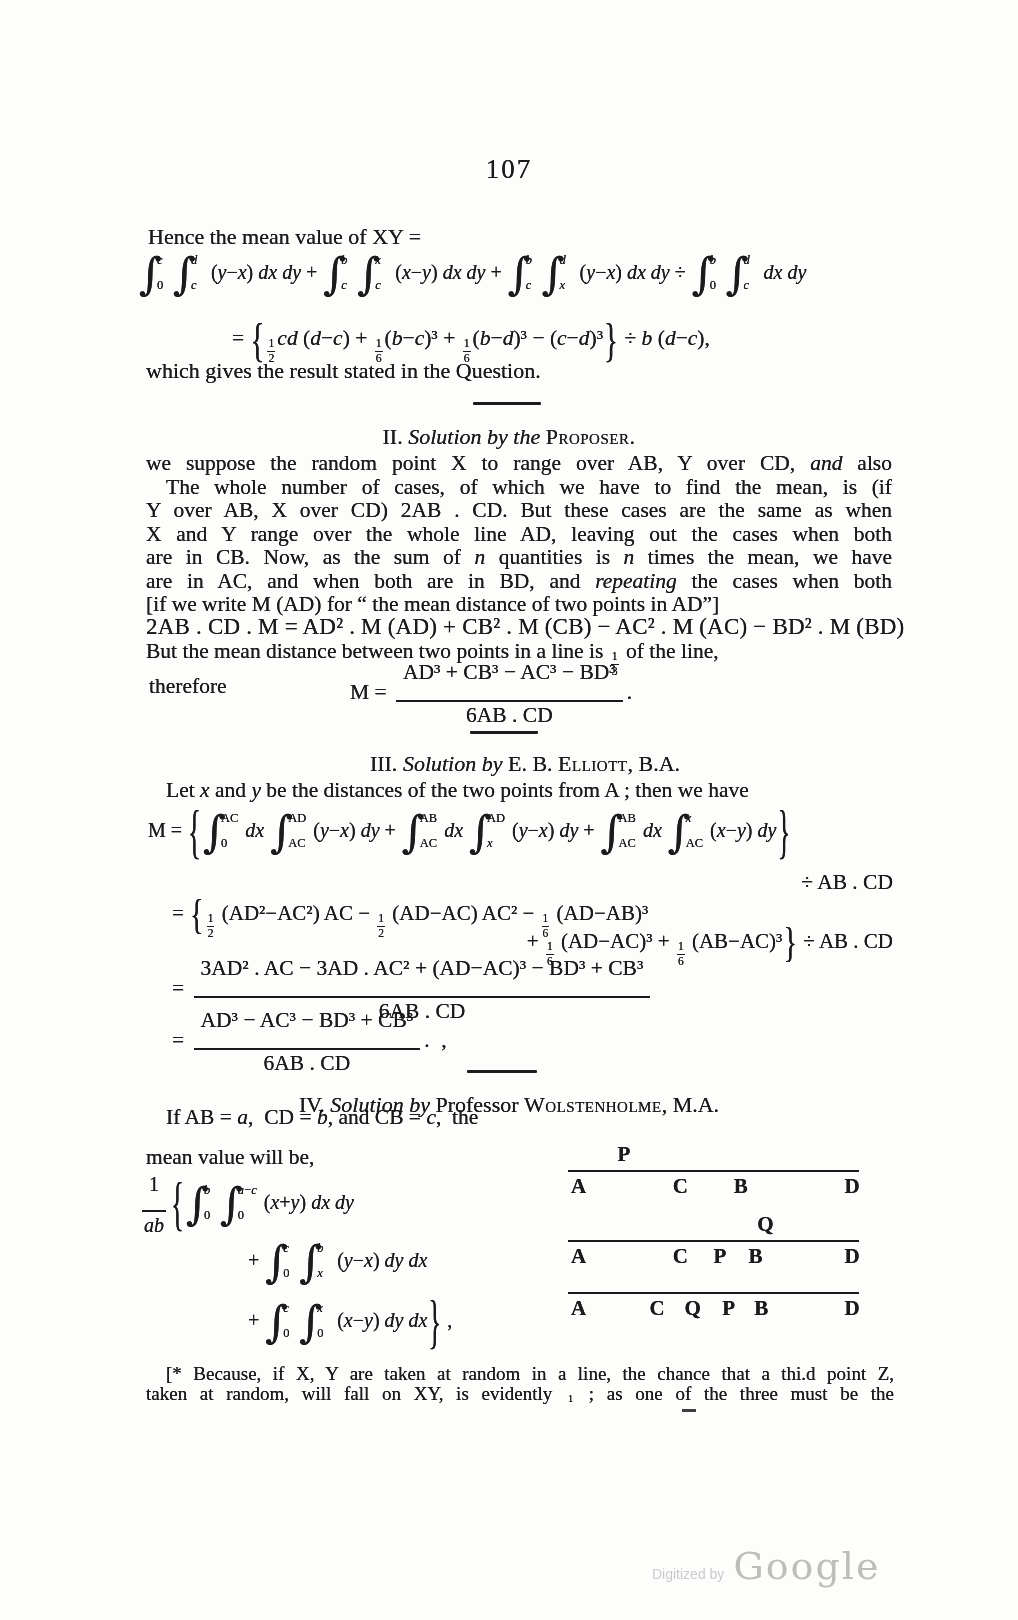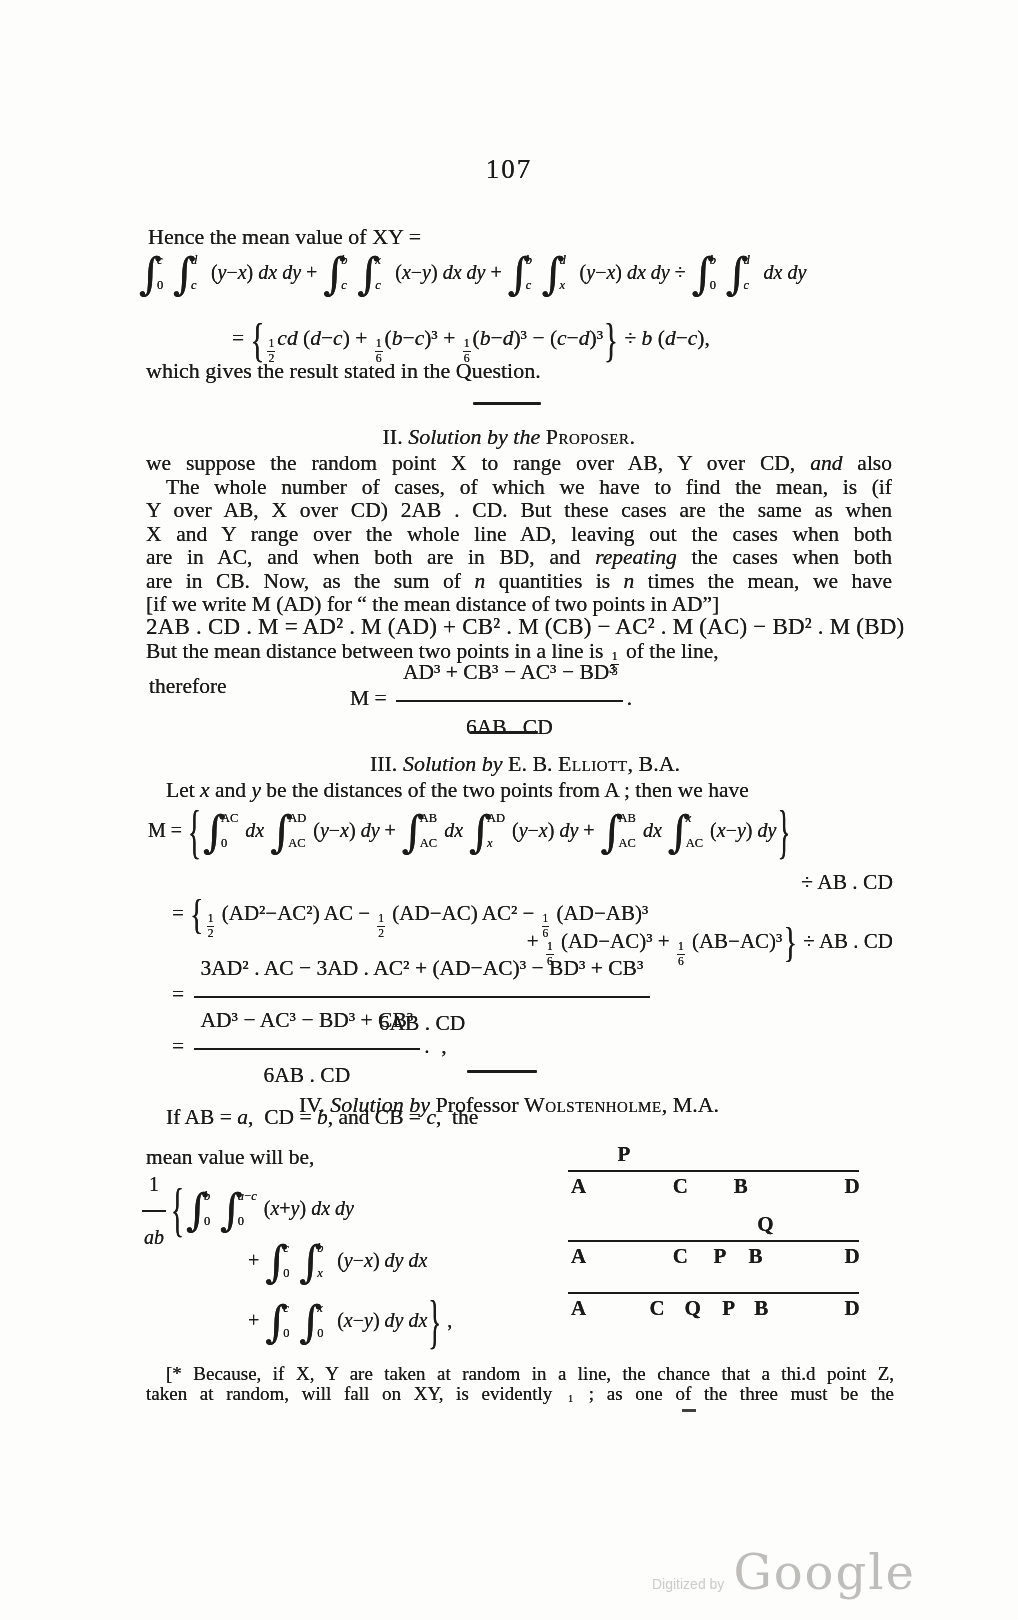--- a/index.html
+++ b/index.html
@@ -22,21 +22,21 @@
   .jline::after{content:"";display:inline-block;width:100%;}
   .plainline{height:23.5px;white-space:pre;}
   .indent{padding-left:20px;}
   
   .int{display:inline-flex;align-items:stretch;vertical-align:middle;margin:0 2px 0 1px;}
   .isym{font-size:44px;line-height:.92;font-style:italic;font-family:"DejaVu Serif",serif;}
   .ilims{display:flex;flex-direction:column;justify-content:space-between;font-size:12.5px;line-height:1;margin-left:-5px;padding:0 0 3px;min-width:13px;}
   
   .frac{display:inline-flex;flex-direction:column;align-items:center;vertical-align:middle;margin:0 4px;line-height:1.1;}
   .fnum{border-bottom:2px solid currentColor;padding:1px 7px 15px;}
-  .fden{padding-top:14px;}
+  .fden{padding-top:2px;}
   
   .vf{display:inline-flex;flex-direction:column;align-items:center;vertical-align:-2px;font-size:.55em;line-height:1;margin:0 2px;}
   .vfn{border-bottom:1px solid currentColor;padding:0 1px 1px;}
   .vfd{padding-top:1px;}
   
   .b{display:inline-block;vertical-align:middle;font-size:1.35em;transform:scaleY(var(--s,1.5));padding:0 1px;}
   
   .rule{position:absolute;height:3px;background:#1c1c1c;border-radius:1px;}
   
   .dg{position:absolute;left:568px;width:291px;height:58px;}
@@ -46,21 +46,21 @@
   .dg-label{position:absolute;font-size:21px;font-weight:700;line-height:24px;}
   
   .footnote{position:absolute;font-size:19px;line-height:19.8px;}
   .fnline{text-align:justify;height:19.8px;overflow:hidden;white-space:normal;}
   .fnline::after{content:"";display:inline-block;width:100%;}
   .fnlast{height:19.8px;white-space:pre;}
   .stray{position:absolute;background:#3f3f3f;}
   
   .wm{position:absolute;display:flex;align-items:baseline;gap:9px;text-shadow:none;}
   .wm-pre{font-family:"Liberation Sans",sans-serif;font-size:14px;color:#cbcbcb;}
-  .wm-logo{font-family:"DejaVu Serif",serif;font-size:48px;color:#bfbdb9;letter-spacing:2px;}
+  .wm-logo{font-family:"DejaVu Serif",serif;font-size:38px;color:#bfbdb9;letter-spacing:2px;}
 </style>
 </head>
 <body>
 
 <div class="page">
 
   <div class="centerline pageno" style="top:154px;">107</div>
 
   <div class="abs" style="left:148px;top:224px;font-size:22px;">Hence the mean value of XY =</div>
   <div class="eq" style="left:138px;top:254px;font-size:20px;"><span class="int"><span class="isym">∫</span><span class="ilims"><span><i>c</i></span><span>0</span></span></span><span class="int"><span class="isym">∫</span><span class="ilims"><span><i>d</i></span><span><i>c</i></span></span></span> (<i>y</i>−<i>x</i>) <i>dx</i> <i>dy</i> + <span class="int"><span class="isym">∫</span><span class="ilims"><span><i>b</i></span><span><i>c</i></span></span></span><span class="int"><span class="isym">∫</span><span class="ilims"><span><i>x</i></span><span><i>c</i></span></span></span> (<i>x</i>−<i>y</i>) <i>dx</i> <i>dy</i> + <span class="int"><span class="isym">∫</span><span class="ilims"><span><i>b</i></span><span><i>c</i></span></span></span><span class="int"><span class="isym">∫</span><span class="ilims"><span><i>d</i></span><span><i>x</i></span></span></span> (<i>y</i>−<i>x</i>) <i>dx</i> <i>dy</i> ÷ <span class="int"><span class="isym">∫</span><span class="ilims"><span><i>b</i></span><span>0</span></span></span><span class="int"><span class="isym">∫</span><span class="ilims"><span><i>d</i></span><span><i>c</i></span></span></span> <i>dx</i> <i>dy</i></div>
@@ -68,22 +68,22 @@
   <div class="abs" style="left:146px;top:358px;font-size:22px;">which gives the result stated in the Question.</div>
 
   <div class="rule" style="left:473px;top:402px;width:68px;"></div>
 
   <div class="centerline heading" style="top:424px;">II. <i>Solution by the </i><span class="sc">Proposer.</span></div>
   <div class="para" style="left:146px;top:452px;width:746px;">
     <div class="jline">we suppose the random point X to range over AB, Y over CD, <i>and</i> also</div>
     <div class="jline indent">The whole number of cases, of which we have to find the mean, is (if</div>
     <div class="jline">Y over AB, X over CD) 2AB . CD.  But these cases are the same as when</div>
     <div class="jline">X and Y range over the whole line AD, leaving out the cases when both</div>
+    <div class="jline">are in CB.  Now, as the sum of <i>n</i> quantities is <i>n</i> times the mean, we have</div>
     <div class="jline">are in AC, and when both are in BD, and <i>repeating</i> the cases when both</div>
-    <div class="jline">are in CB.  Now, as the sum of <i>n</i> quantities is <i>n</i> times the mean, we have</div>
     <div class="plainline">[if we write M (AD) for “ the mean distance of two points in AD”]</div>
   </div>
   <div class="abs" style="left:146px;top:614px;font-size:23px;letter-spacing:.2px;">2AB . CD . M = AD² . M (AD) + CB² . M (CB) − AC² . M (AC) − BD² . M (BD)</div>
   <div class="eq" style="left:146px;top:641px;">But the mean distance between two points in a line is <span class="vf"><span class="vfn">1</span><span class="vfd">3</span></span> of the line,</div>
   <div class="abs" style="left:149px;top:674px;font-size:21.5px;">therefore</div>
   <div class="eq" style="left:350px;top:660px;">M = <span class="frac"><span class="fnum">AD³ + CB³ − AC³ − BD³</span><span class="fden">6AB . CD</span></span>.</div>
 
   <div class="rule" style="left:470px;top:731px;width:68px;"></div>
 
   <div class="centerline heading" style="top:751px;padding-left:16px;">III. <i>Solution by</i> E. B. <span class="sc">Elliott</span>, B.A.</div>

